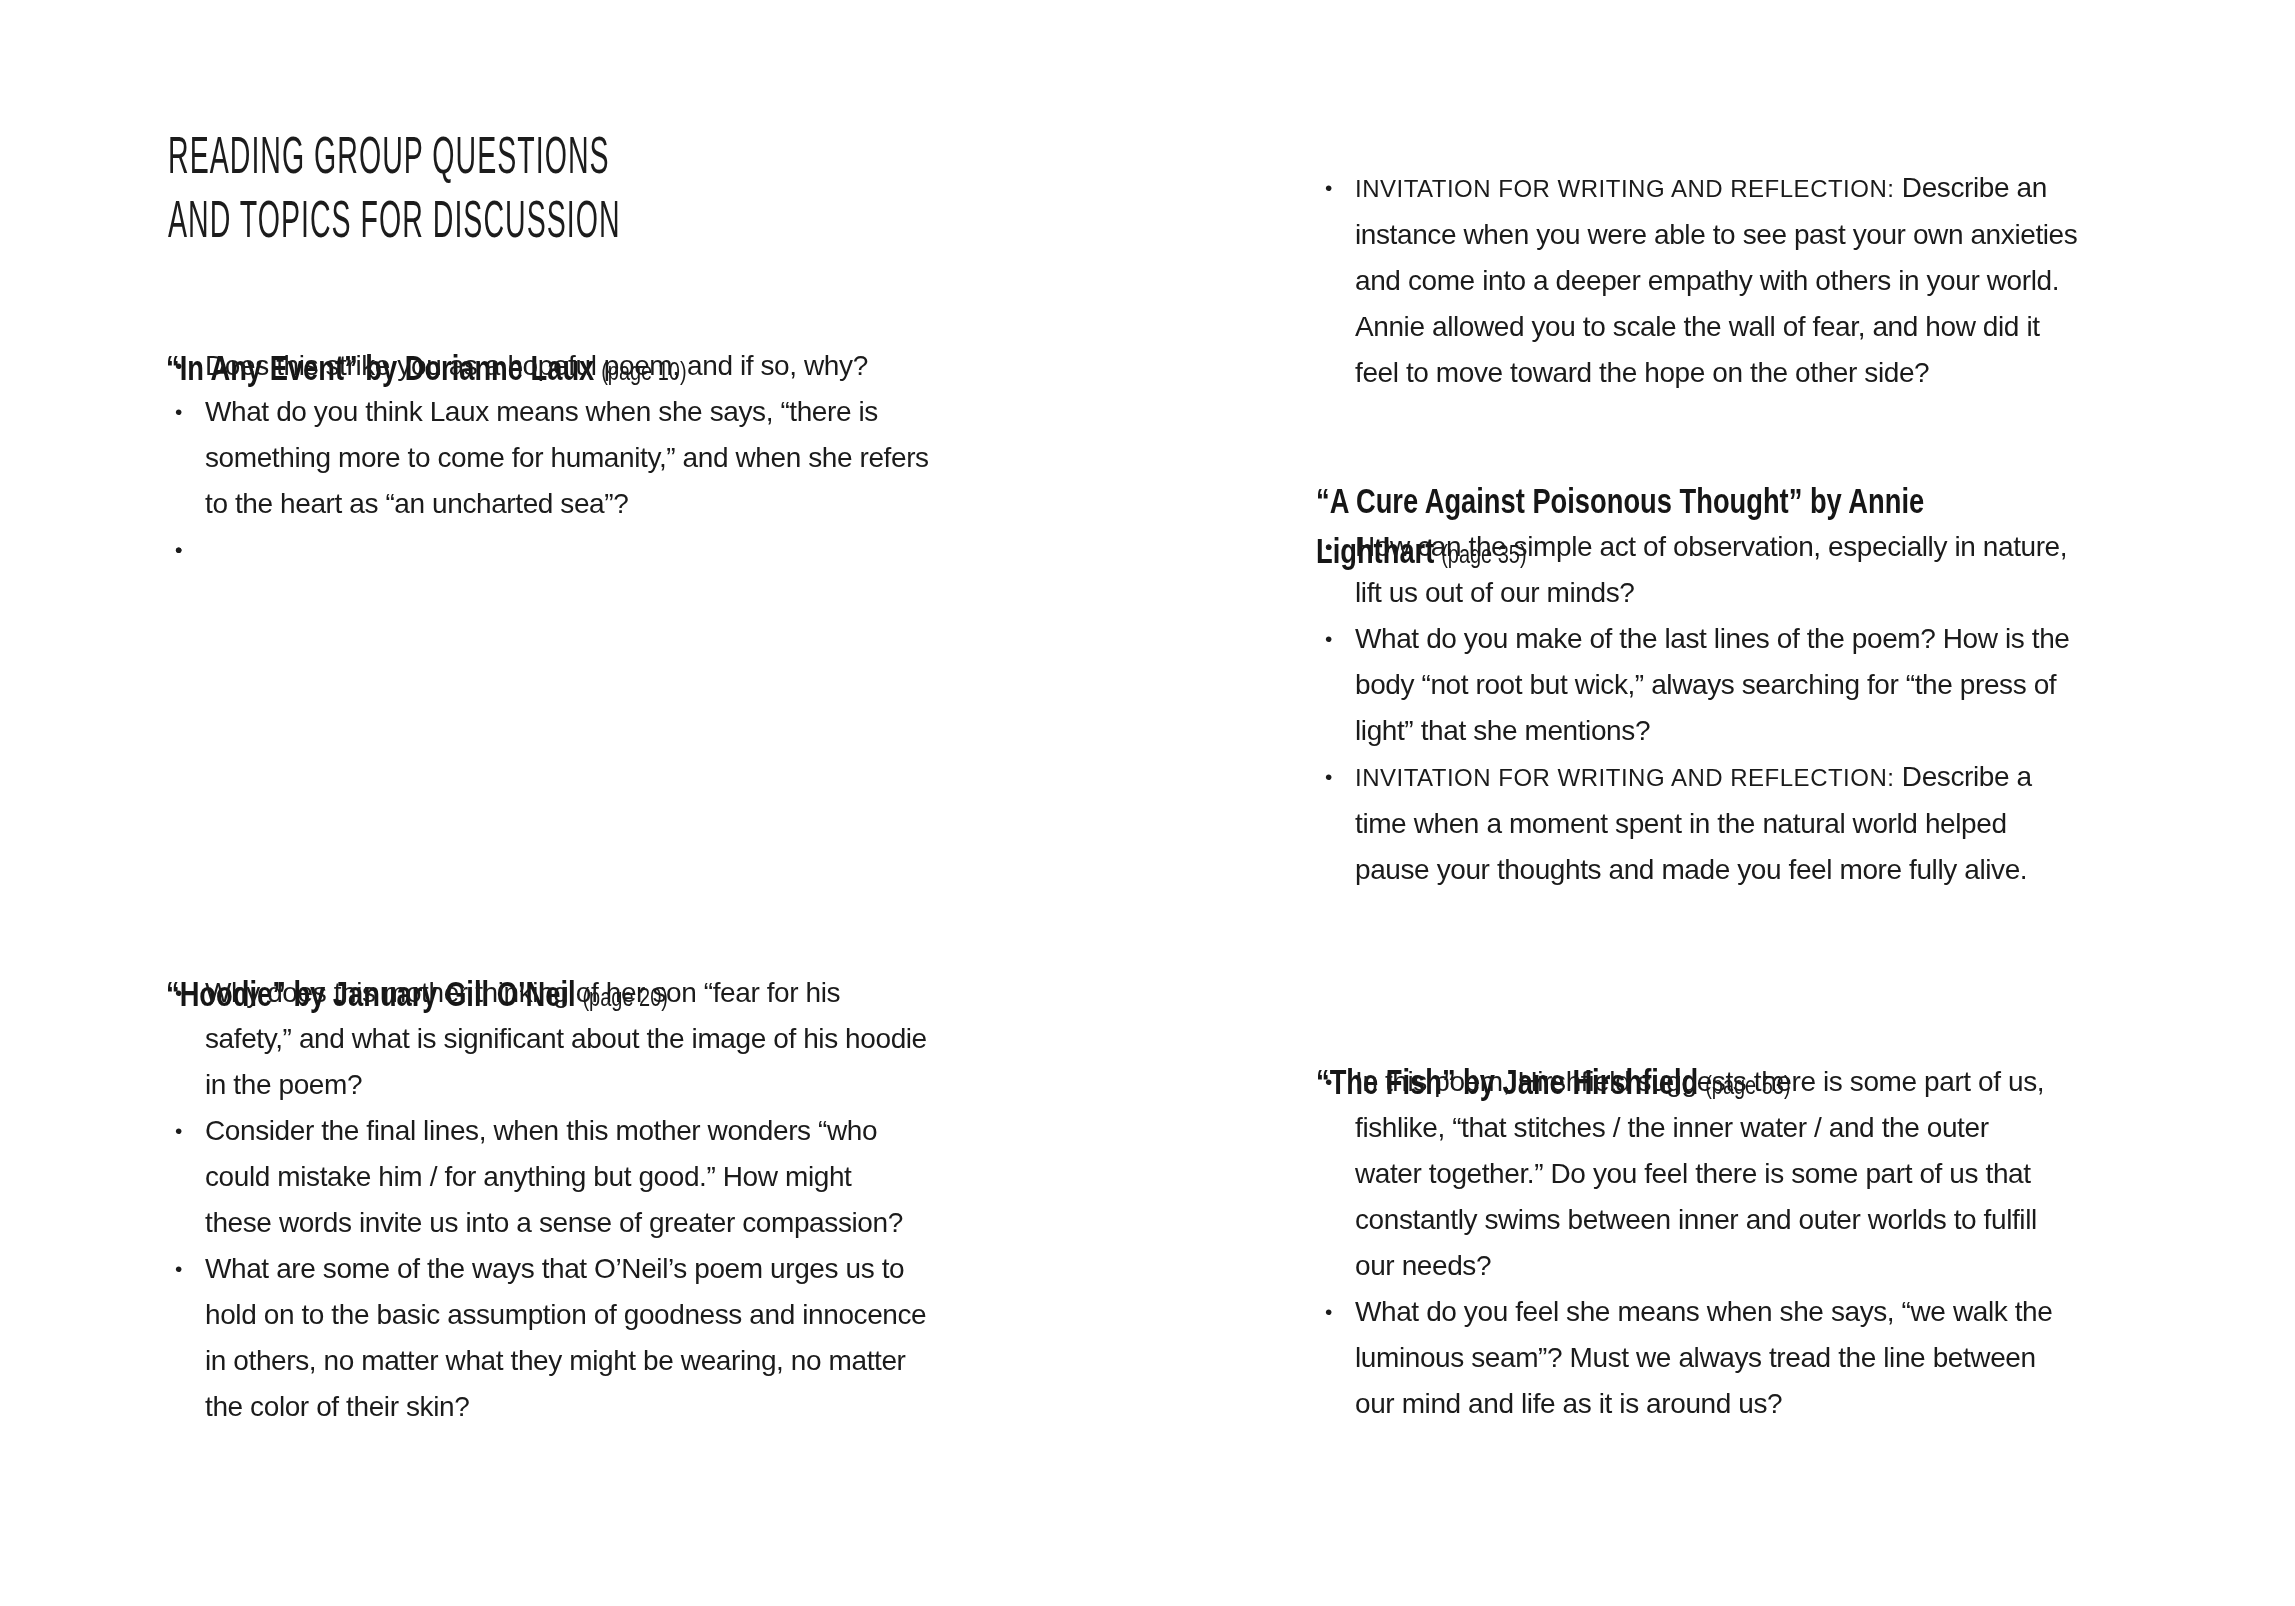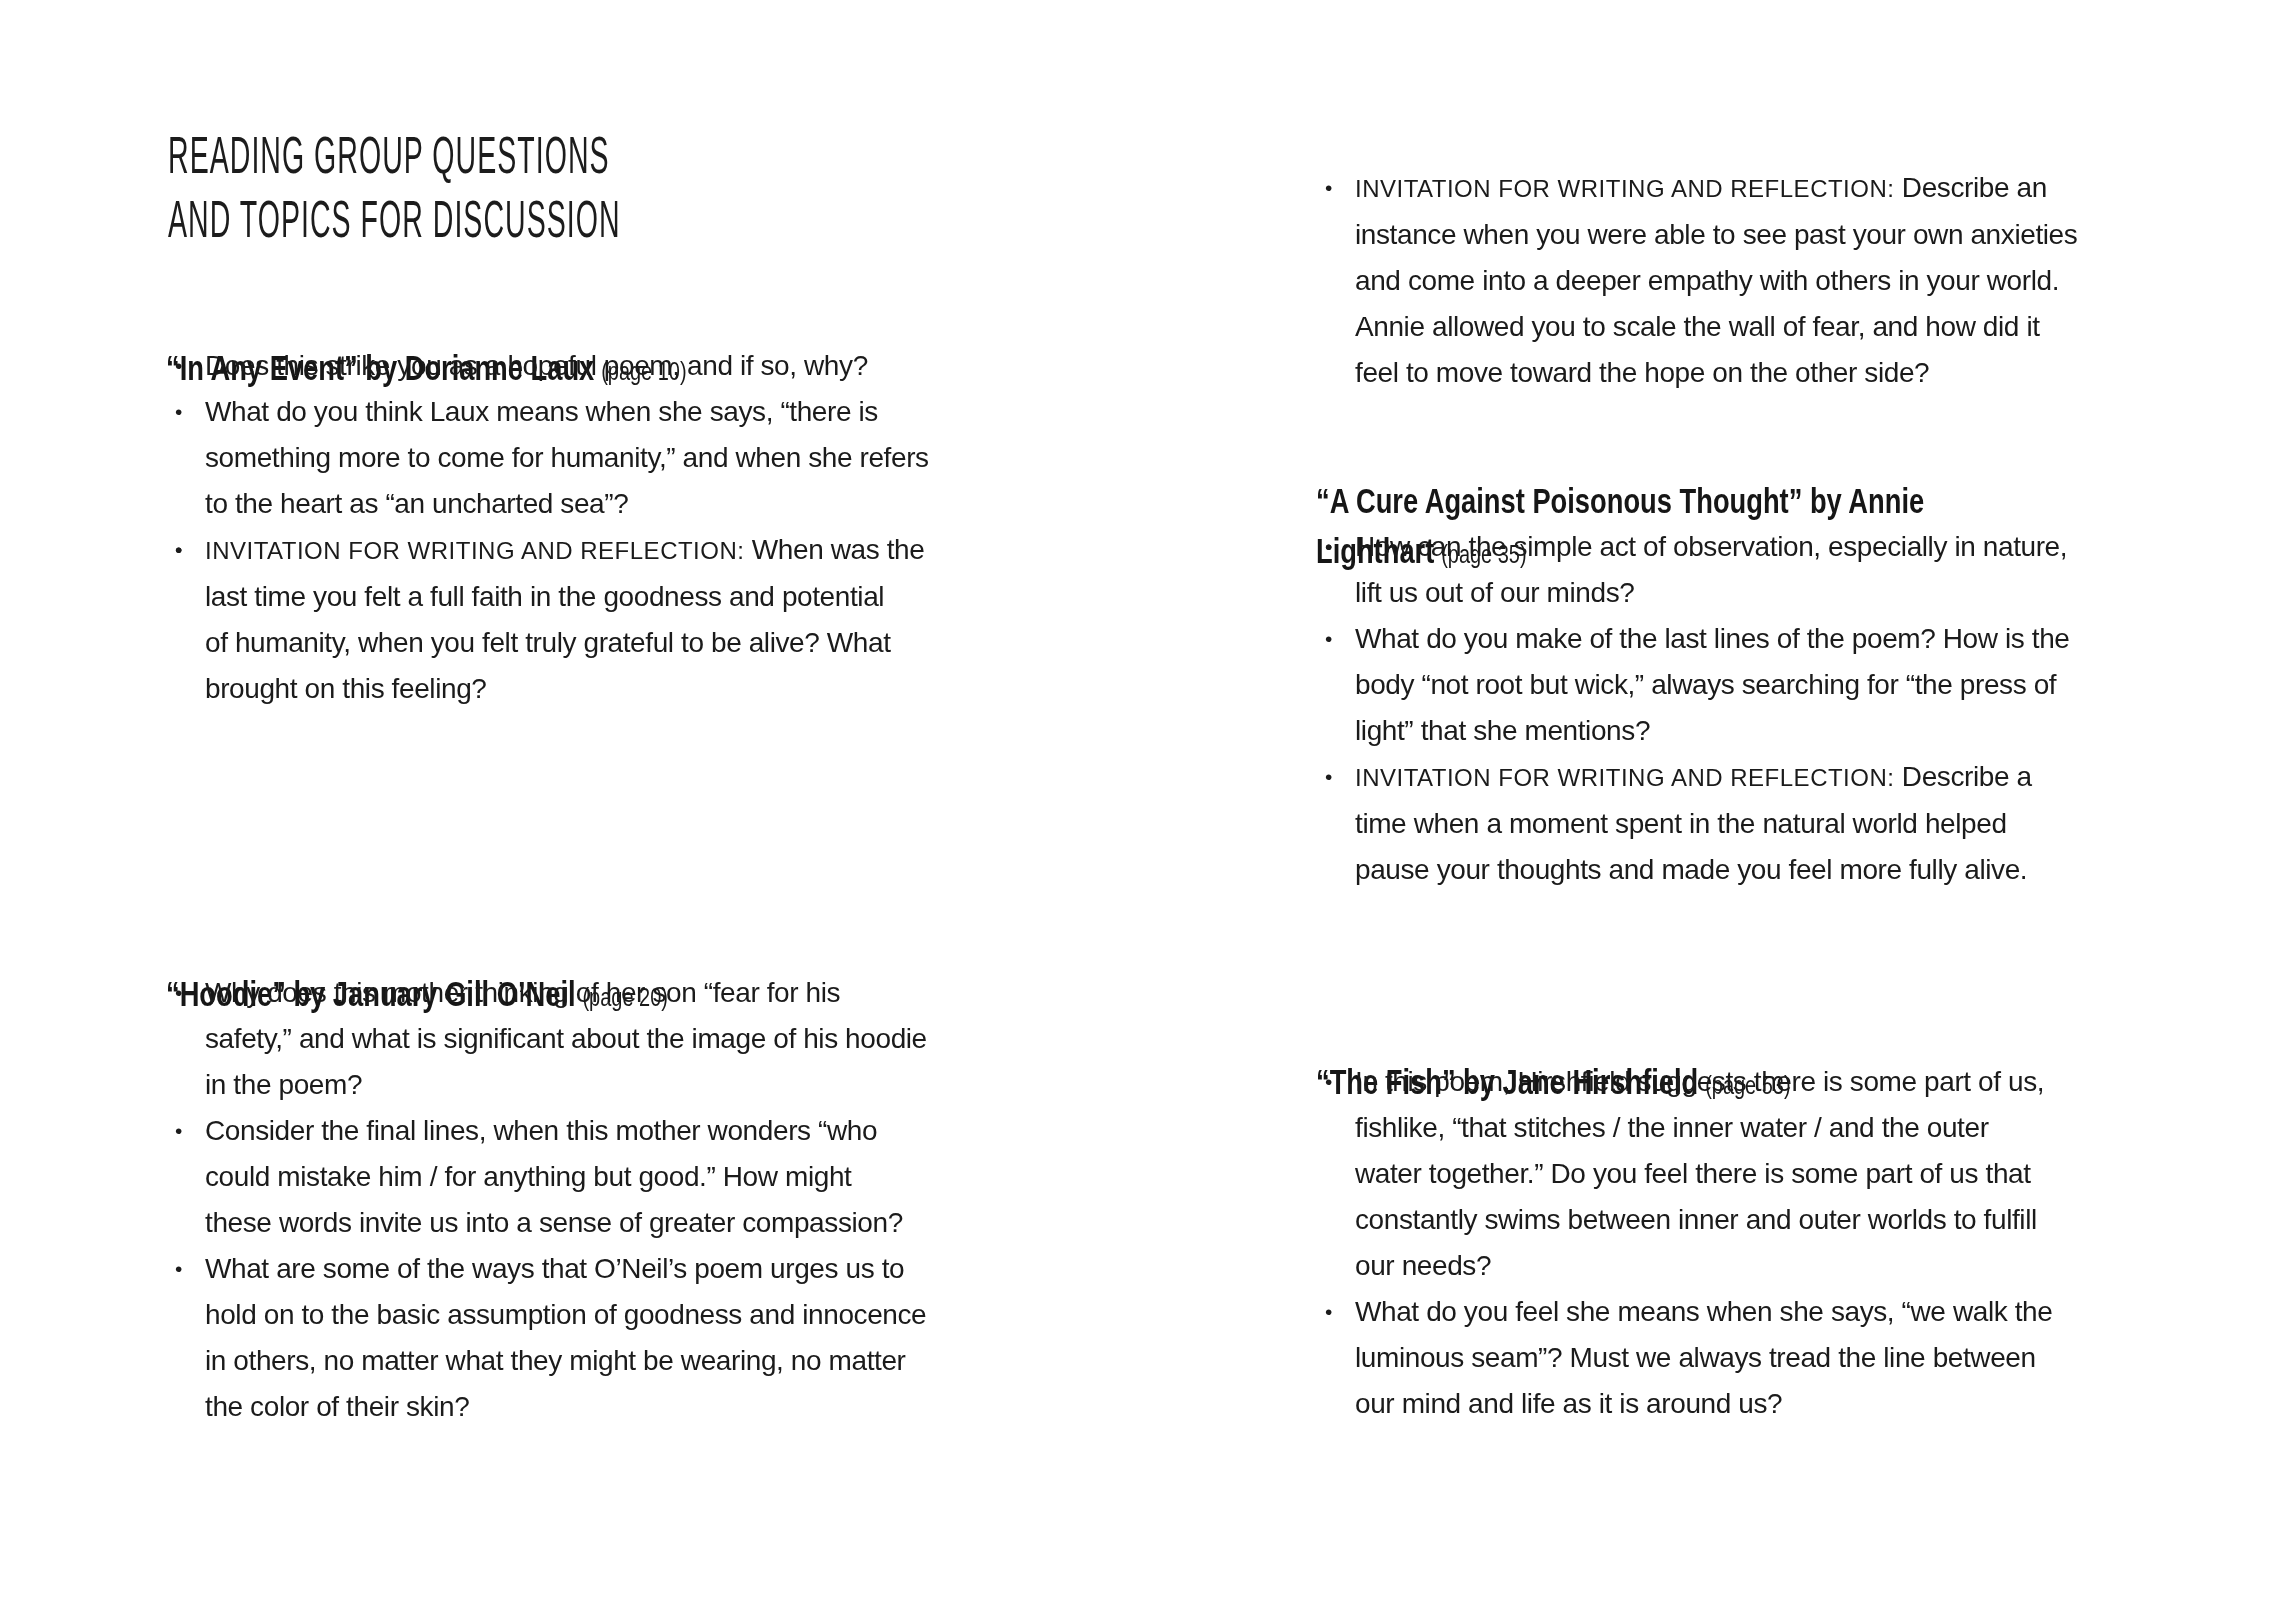--- a/index.html
+++ b/index.html
@@ -114,24 +114,20 @@
         <span class="bullet">•</span>
         <span class="btxt">What do you think Laux means when she says, “there is
 something more to come for humanity,” and when she refers
 to the heart as “an uncharted sea”?</span>
       </li>
       <li>
         <span class="bullet">•</span>
       </li>
       <li>
         <span class="bullet">•</span>
-        <span class="btxt"><span class="caps">INVITATION FOR WRITING AND REFLECTION:</span><span> When was the
-last time you felt a full faith in the goodness and potential
-of humanity, when you felt truly grateful to be alive? What
-brought on this feeling?</span></span>
       </li>
     </ul>
 
     <div class="sec-heading" style="left:166px; top:919px;">
       <span>“Hoodie” by January Gill O’Neil</span><span class="page-ref">(page 20)</span>
     </div>
 
     <ul class="blist" style="left:168px; top:970px;">
       <li>
         <span class="bullet">•</span>

